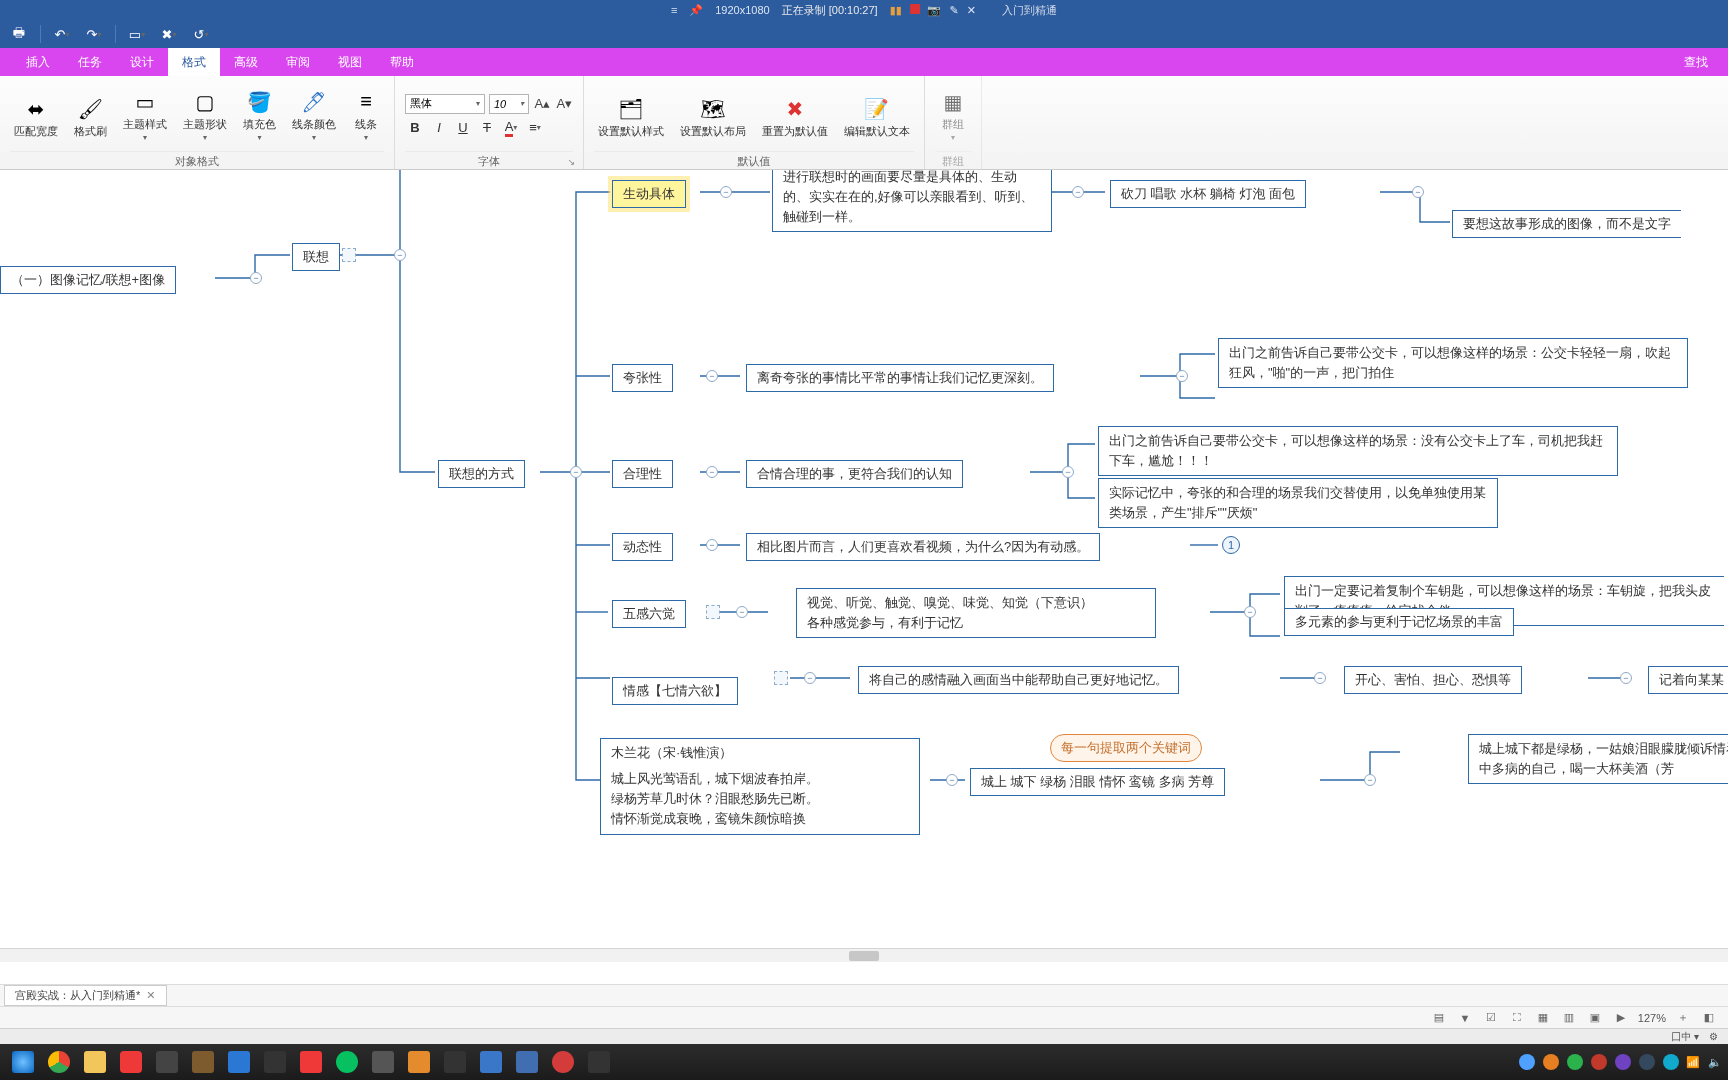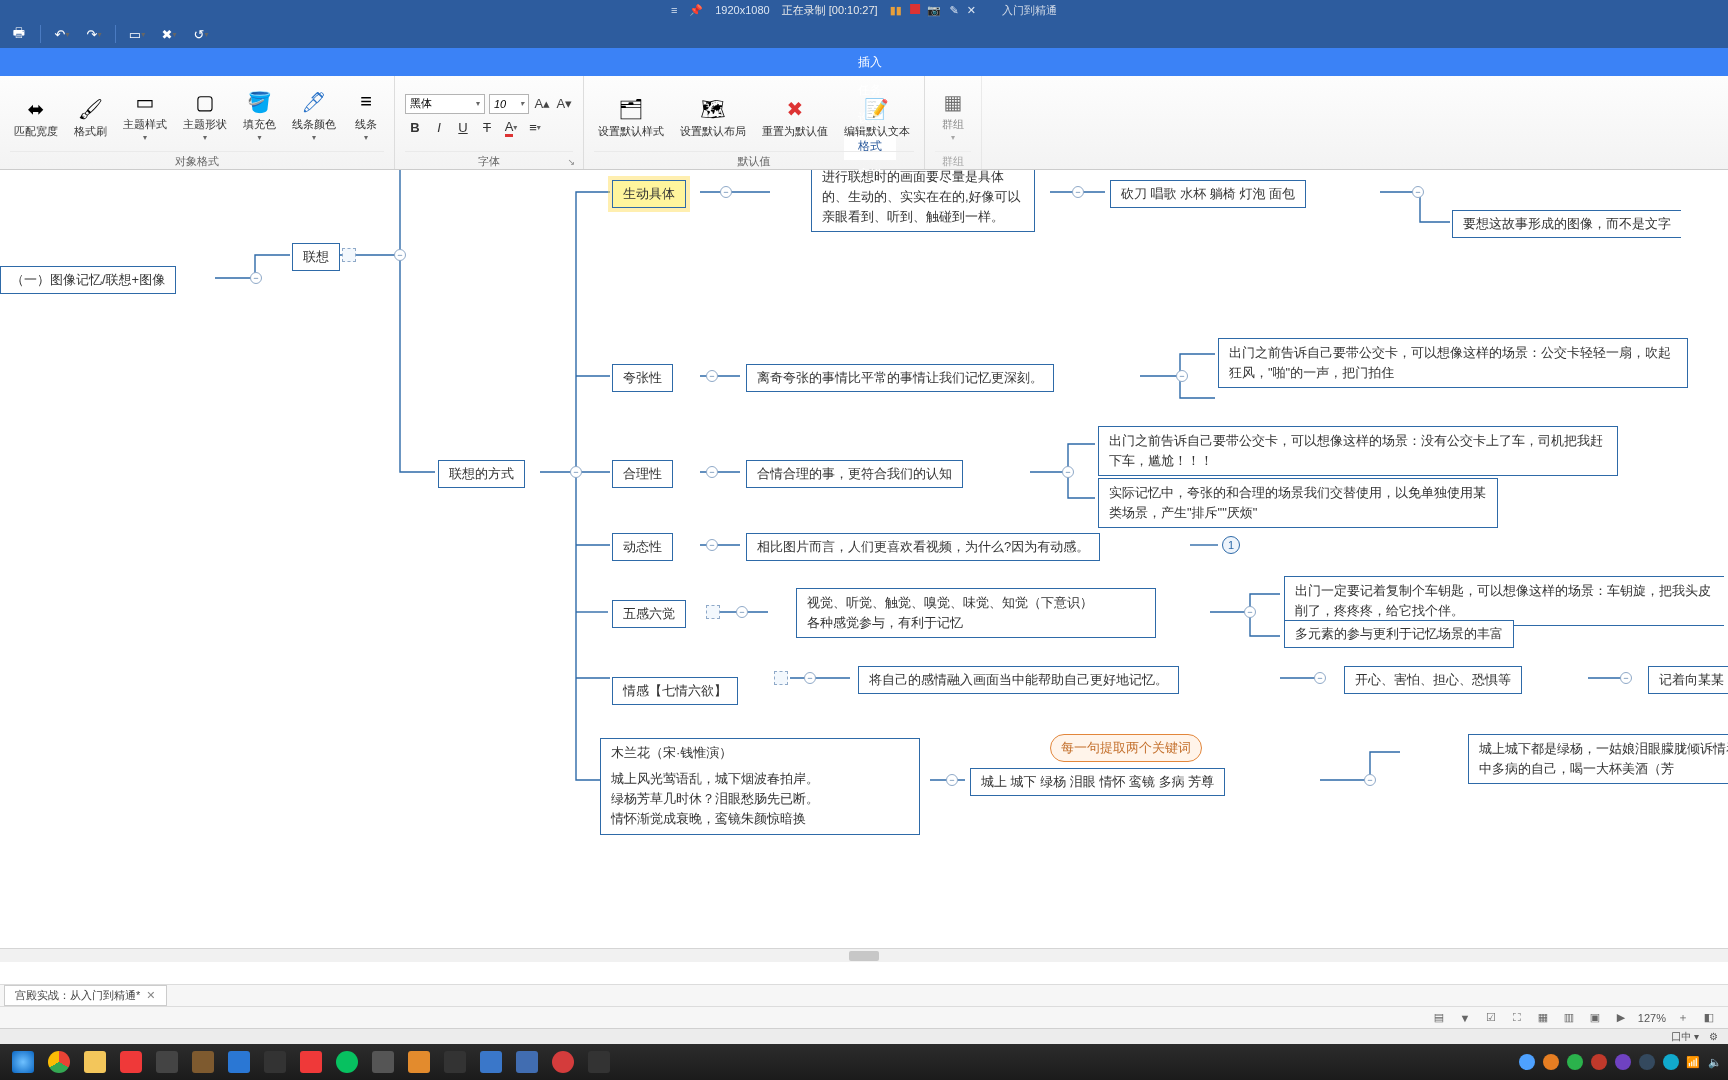--- a/index.html
+++ b/index.html
@@ -12,21 +12,21 @@
 .rec-ctrls { display: flex; gap: 8px; }
 .rec-dot { width: 10px; height: 10px; background: #d33; }
 .rec-pause { color: #e79f3c; }
 
 
 .qat { height: 28px; background: #2d5c9e; display: flex; align-items: center; padding: 0 8px; gap: 10px; }
 .qat-icon { width: 22px; height: 20px; display: flex; align-items: center; justify-content: center; color: #fff; cursor: pointer; font-size: 13px; }
 .qat-sep { width: 1px; height: 18px; background: #4a7bc2; }
 
 
-.ribbon-tabs { height: 28px; background: #3b82f6; display: flex; align-items: center; padding-left: 12px; flex-direction: column; }
+.ribbon-tabs { height: 28px; background: #d946ef; display: flex; align-items: center; padding-left: 12px; }
 .rtab { padding: 0 14px; height: 28px; line-height: 28px; color: #fff; font-size: 12px; cursor: pointer; }
 .rtab.active { background: #fff; color: #2d5c9e; }
 .rtab-right { margin-left: auto; padding-right: 20px; color: #fff; font-size: 12px; cursor: pointer; }
 
 
 .ribbon { height: 94px; background: linear-gradient(#fdfdfd,#f3f3f3); border-bottom: 1px solid #ccc; display: flex; }
 .rgroup { border-right: 1px solid #ddd; display: flex; flex-direction: column; align-items: center; padding: 4px 10px 2px; }
 .rgroup-content { flex: 1; display: flex; align-items: center; gap: 8px; }
 .rgroup-label { font-size: 11px; color: #666; height: 16px; display: flex; align-items: flex-start; justify-content: center; width: 100%; border-top: 1px solid #eaeaea; padding-top: 2px; position: relative; }
 .rgroup-label .dlg { position: absolute; right: -2px; bottom: 0; font-size: 9px; color: #888; cursor: pointer; }
@@ -275,21 +275,21 @@
 
     <div class="node" style="left:292px;top:73px;">联想</div>
     <div class="boundary-ico" style="left:342px;top:78px"></div>
     <div class="toggle" style="left:394px;top:79px"></div>
 
     <div class="node" style="left:438px;top:290px;">联想的方式</div>
     <div class="toggle" style="left:570px;top:296px"></div>
 
     <div class="node sel" style="left:612px;top:10px;">生动具体</div>
     <div class="toggle" style="left:720px;top:16px"></div>
-    <div class="node multi" style="left:811px;top:-8px;width:224px">进行联想时的画面要尽量是具体的、生动的、实实在在的,好像可以亲眼看到、听到、触碰到一样。</div>
+    <div class="node multi" style="left:772px;top:-8px;width:280px">进行联想时的画面要尽量是具体的、生动的、实实在在的,好像可以亲眼看到、听到、触碰到一样。</div>
     <div class="toggle" style="left:1072px;top:16px"></div>
     <div class="node" style="left:1110px;top:10px;">砍刀 唱歌 水杯 躺椅 灯泡 面包</div>
     <div class="toggle" style="left:1412px;top:16px"></div>
     <div class="node" style="left:1452px;top:40px;border-right:none">要想这故事形成的图像，而不是文字</div>
 
     <div class="node" style="left:612px;top:194px;">夸张性</div>
     <div class="toggle" style="left:706px;top:200px"></div>
     <div class="node" style="left:746px;top:194px;">离奇夸张的事情比平常的事情让我们记忆更深刻。</div>
     <div class="toggle" style="left:1176px;top:200px"></div>
     <div class="node multi" style="left:1218px;top:168px;width:470px">出门之前告诉自己要带公交卡，可以想像这样的场景：公交卡轻轻一扇，吹起狂风，"啪"的一声，把门拍住</div>
@@ -306,21 +306,21 @@
     <div class="node" style="left:746px;top:363px;">相比图片而言，人们更喜欢看视频，为什么?因为有动感。</div>
     <div class="circ-num" style="left:1222px;top:366px">1</div>
 
     <div class="node" style="left:612px;top:430px;">五感六觉</div>
     <div class="boundary-ico" style="left:706px;top:435px"></div>
     <div class="toggle" style="left:736px;top:436px"></div>
     <div class="node multi" style="left:796px;top:418px;width:360px;white-space:pre-line">视觉、听觉、触觉、嗅觉、味觉、知觉（下意识）
 各种感觉参与，有利于记忆</div>
     <div class="toggle" style="left:1244px;top:436px"></div>
     <div class="node multi" style="left:1284px;top:406px;width:440px;border-right:none">出门一定要记着复制个车钥匙，可以想像这样的场景：车钥旋，把我头皮削了，疼疼疼，给它找个伴。</div>
-    <div class="node" style="left:1284px;top:450px;">多元素的参与更利于记忆场景的丰富</div>
+    <div class="node" style="left:1284px;top:438px;">多元素的参与更利于记忆场景的丰富</div>
 
     <div class="node" style="left:612px;top:496px;margin-top:11px;">情感【七情六欲】</div>
     <div class="boundary-ico" style="left:774px;top:501px"></div>
     <div class="toggle" style="left:804px;top:502px"></div>
     <div class="node" style="left:858px;top:496px;">将自己的感情融入画面当中能帮助自己更好地记忆。</div>
     <div class="toggle" style="left:1314px;top:502px"></div>
     <div class="node" style="left:1344px;top:496px;">开心、害怕、担心、恐惧等</div>
     <div class="toggle" style="left:1620px;top:502px"></div>
     <div class="node" style="left:1648px;top:496px;border-right:none">记着向某某</div>
 

